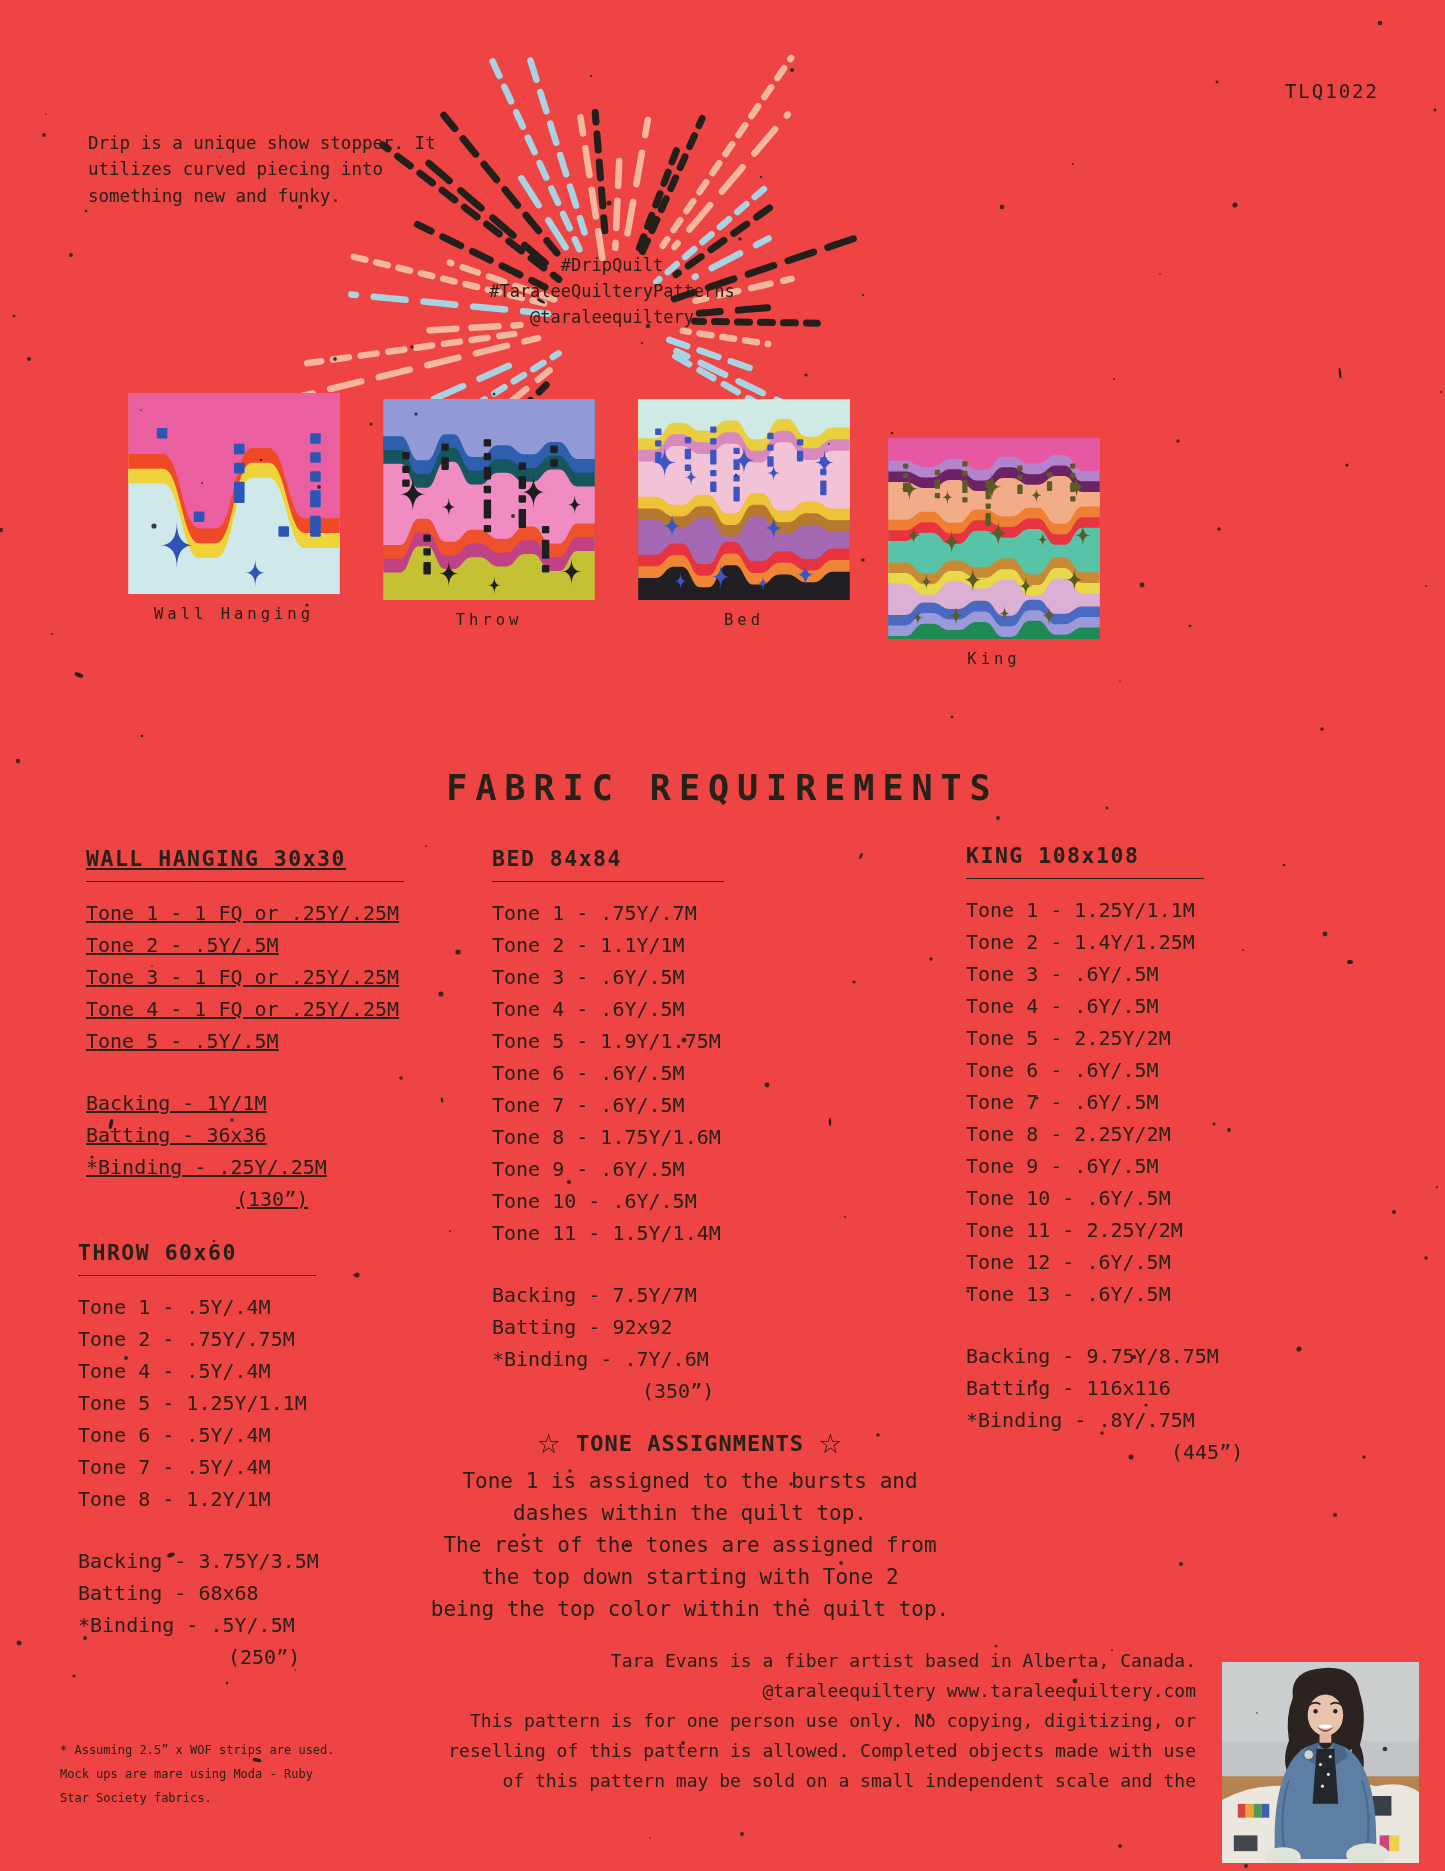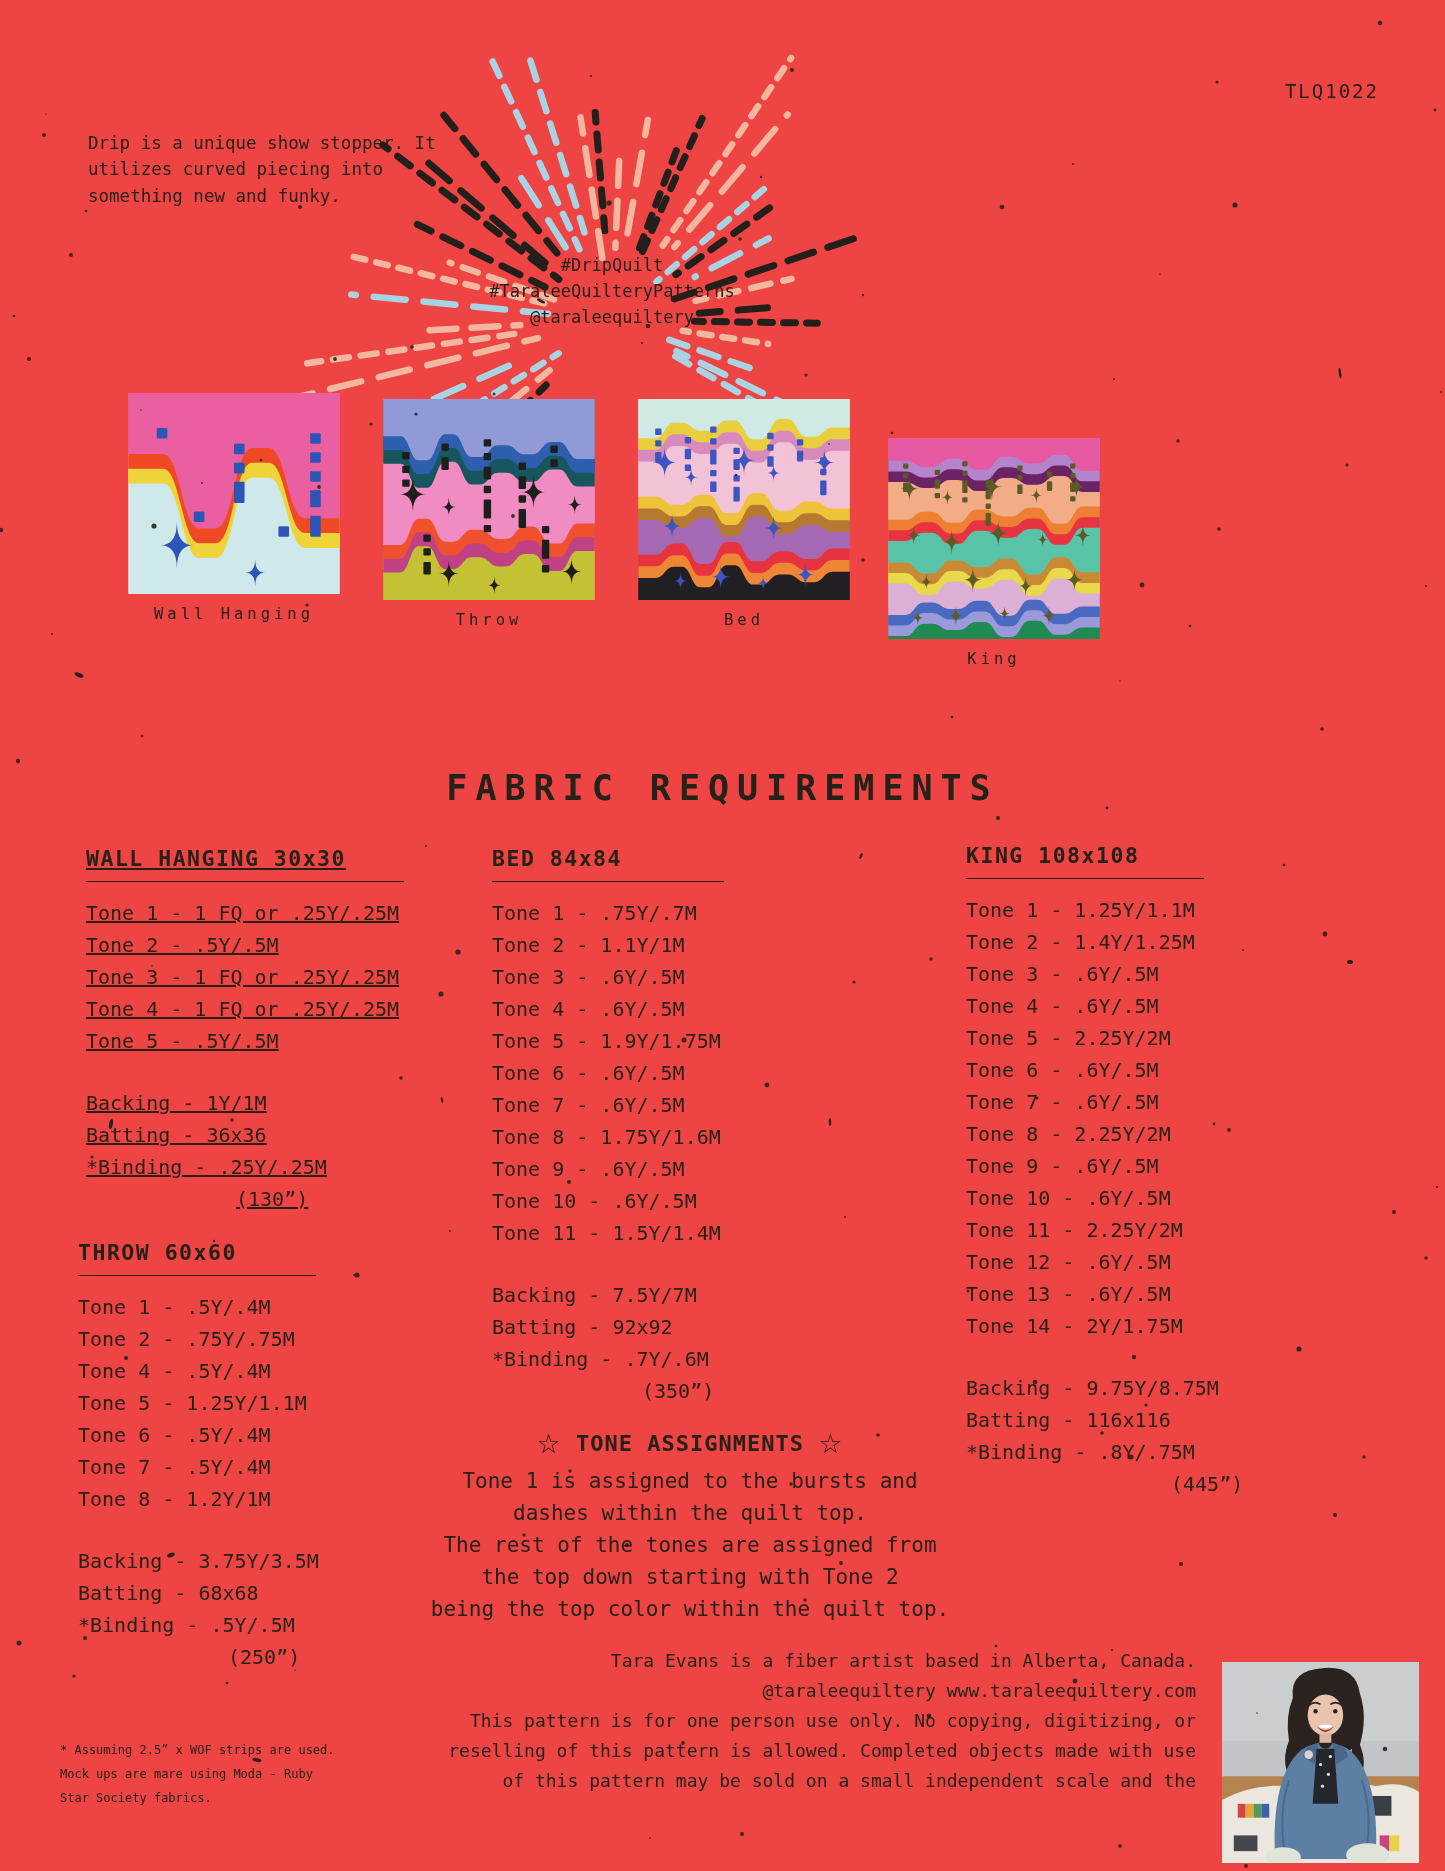--- a/index.html
+++ b/index.html
@@ -361,21 +361,20 @@
         <div>Tone 4 - .6Y/.5M</div>
         <div>Tone 5 - 2.25Y/2M</div>
         <div>Tone 6 - .6Y/.5M</div>
         <div>Tone 7 - .6Y/.5M</div>
         <div>Tone 8 - 2.25Y/2M</div>
         <div>Tone 9 - .6Y/.5M</div>
         <div>Tone 10 - .6Y/.5M</div>
         <div>Tone 11 - 2.25Y/2M</div>
         <div>Tone 12 - .6Y/.5M</div>
         <div>Tone 13 - .6Y/.5M</div>
-        <div>Tone 14 - 2Y/1.75M</div>
       </div>
     <div class="list extras">
         <div>Backing - 9.75Y/8.75M</div>
         <div>Batting - 116x116</div>
         <div>*Binding - .8Y/.75M</div>
       </div>
     <div class="bindlen" style="padding-left:205px;">(445”)</div>
   </section>
 
   <div class="abs tone-assign">

